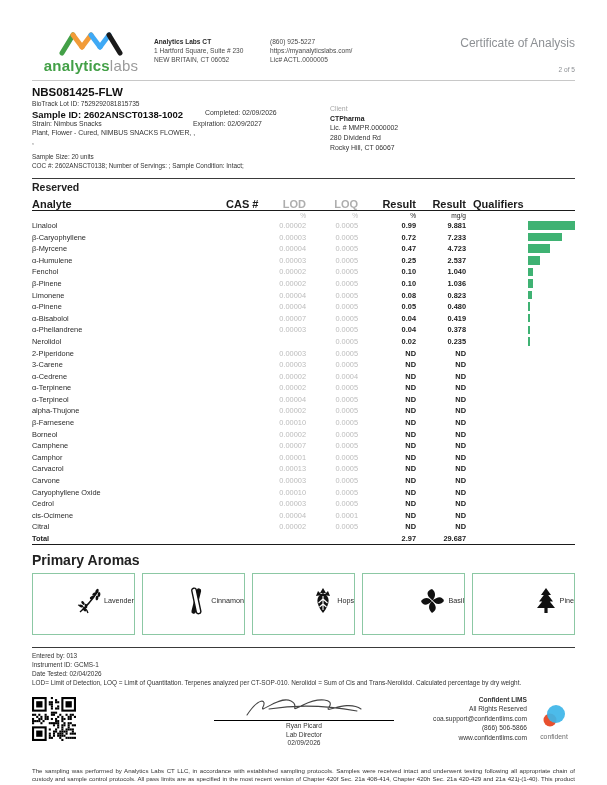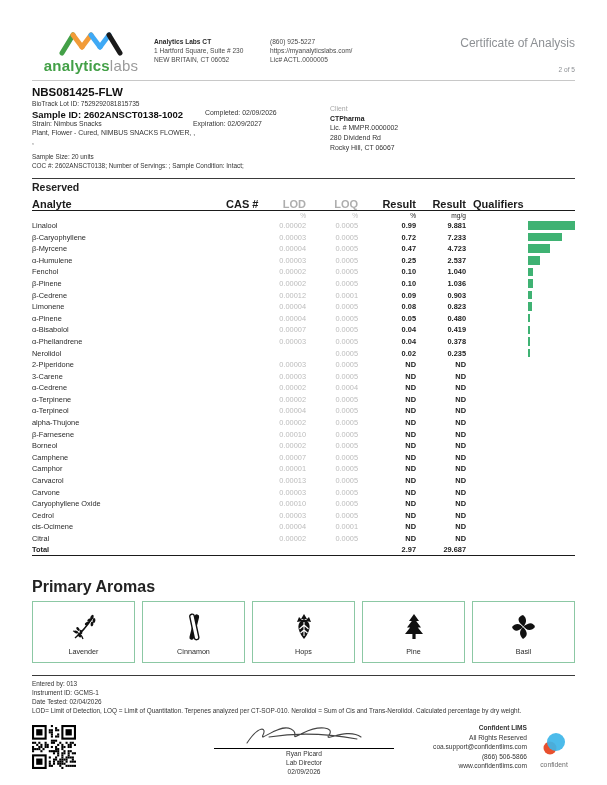--- a/index.html
+++ b/index.html
@@ -52,24 +52,24 @@
   td.td-analyte { color:#2a2a2a; }
   td.td-cas { color:#2a2a2a; }
   td.td-lod, td.td-loq { color:#bcbcbc; text-align:right; }
   td.td-pct, td.td-mgg { color:#1b1b1b; font-weight:bold; text-align:right; }
   td.td-qual { padding-left:16px; }
   td.td-bar { padding-left:1px; }
   .bar { height:8.5px; background:#3fb273; }
   tr.total td { font-weight:bold; border-bottom:1.4px solid #1b1b1b; }
 
   
-  .aromas-title { font-size:16px; font-weight:bold; color:#222; margin-top:22px; }
+  .aromas-title { font-size:14px; font-weight:bold; color:#222; margin-top:7px; }
   .aroma-row { display:flex; margin-top:5px; }
   .aroma-box { flex:1; height:62px; border:1px solid #8cc8a4; margin-right:7px;
-    display:flex; flex-direction:column; align-items:center; justify-content:flex-end; background:#fff; }
+    display:flex; flex-direction:row; align-items:center; justify-content:flex-end; background:#fff; }
   .aroma-box:last-child { margin-right:0; }
   .aroma-box svg { margin-bottom:6px; }
   .aroma-label { font-size:7.2px; color:#2a2a2a; margin-bottom:6px; }
 
   
   .foot-rule { border-top:1px solid #3a3a3a; margin-top:12px; }
   .foot-meta { font-size:6.4px; color:#333; line-height:1.4; margin-top:4px; }
   .foot-bottom { position:relative; height:62px; margin-top:5px; }
   .qr { position:absolute; left:0; top:4px; }
   .sig-block { position:absolute; left:166px; width:212px; text-align:center; top:0; }
@@ -245,32 +245,20 @@
           <td class="td-lod">0.00002</td>
           <td class="td-loq">0.0005</td>
           <td class="td-pct">0.10</td>
           <td class="td-mgg">1.036</td>
           <td class="td-qual"></td>
           <td class="td-bar">
             <div class="bar" style="background: rgb(63, 178, 115); width: 4.8px;"></div>
           </td>
         </tr>
         <tr>
-          <td class="td-analyte">β-Cedrene</td>
-          <td class="td-cas"></td>
-          <td class="td-lod">0.00012</td>
-          <td class="td-loq">0.0001</td>
-          <td class="td-pct">0.09</td>
-          <td class="td-mgg">0.903</td>
-          <td class="td-qual"></td>
-          <td class="td-bar">
-            <div class="bar" style="background: rgb(63, 178, 115); width: 4.3px;"></div>
-          </td>
-        </tr>
-        <tr>
           <td class="td-analyte">Limonene</td>
           <td class="td-cas"></td>
           <td class="td-lod">0.00004</td>
           <td class="td-loq">0.0005</td>
           <td class="td-pct">0.08</td>
           <td class="td-mgg">0.823</td>
           <td class="td-qual"></td>
           <td class="td-bar">
             <div class="bar" style="background: rgb(63, 178, 115); width: 3.8px;"></div>
           </td>
@@ -531,39 +519,39 @@
           <path d="M14 1 L17 6 L11 6 Z"></path>
           <path d="M9 4 L13 8 L7 9 Z"></path>
           <path d="M19 4 L21 9 L15 8 Z"></path>
           <path d="M14 6 C21 9 22 16 14 26 C6 16 7 9 14 6 Z"></path>
         </g>
         <path d="M14 9 L14 23 M14 12 L9.5 16 M14 12 L18.5 16 M14 17 L10.5 20 M14 17 L17.5 20" stroke="#fff" stroke-width="1.1" fill="none"></path>
       </svg>
       <div class="aroma-label">Hops</div>
     </div>
     <div class="aroma-box">
-      <svg width="28" height="28" viewBox="0 0 28 28">
-        <g fill="#111">
-          <polygon points="14,1 19,8 16.2,8 21,14.5 17.8,14.5 23,21 5,21 10.2,14.5 7,14.5 11.8,8 9,8"></polygon>
-          <rect x="12.4" y="21" width="3.2" height="5"></rect>
-        </g>
-      </svg>
-      <div class="aroma-label">Pine</div>
-    </div>
-    <div class="aroma-box">
       <svg width="30" height="28" viewBox="0 0 30 28">
         <g fill="#111">
           <path d="M14 14 C8 8 8 4 14 2 C18 5 18 10 14 14 Z"></path>
           <path d="M14 14 C20 9 24 9 26 14 C23 18 18 18 14 14 Z"></path>
           <path d="M14 14 C9 19 5 19 3 14 C6 10 11 10 14 14 Z"></path>
           <path d="M14 14 C19 19 19 23 14 26 C10 22 10 18 14 14 Z"></path>
         </g>
         <path d="M7 7 L22 21" stroke="#fff" stroke-width="1"></path>
       </svg>
       <div class="aroma-label">Basil</div>
+    </div>
+    <div class="aroma-box">
+      <svg width="28" height="28" viewBox="0 0 28 28">
+        <g fill="#111">
+          <polygon points="14,1 19,8 16.2,8 21,14.5 17.8,14.5 23,21 5,21 10.2,14.5 7,14.5 11.8,8 9,8"></polygon>
+          <rect x="12.4" y="21" width="3.2" height="5"></rect>
+        </g>
+      </svg>
+      <div class="aroma-label">Pine</div>
     </div>
   </div>
 
   <div class="foot-rule"></div>
   <div class="foot-meta">
     <div>Entered by: 013</div>
     <div>Instrument ID: GCMS-1</div>
     <div>Date Tested: 02/04/2026</div>
     <div>LOD= Limit of Detection, LOQ = Limit of Quantitation. Terpenes analyzed per CT-SOP-010. Nerolidol = Sum of Cis and Trans-Nerolidol. Calculated percentage by dry weight.</div>
   </div>

